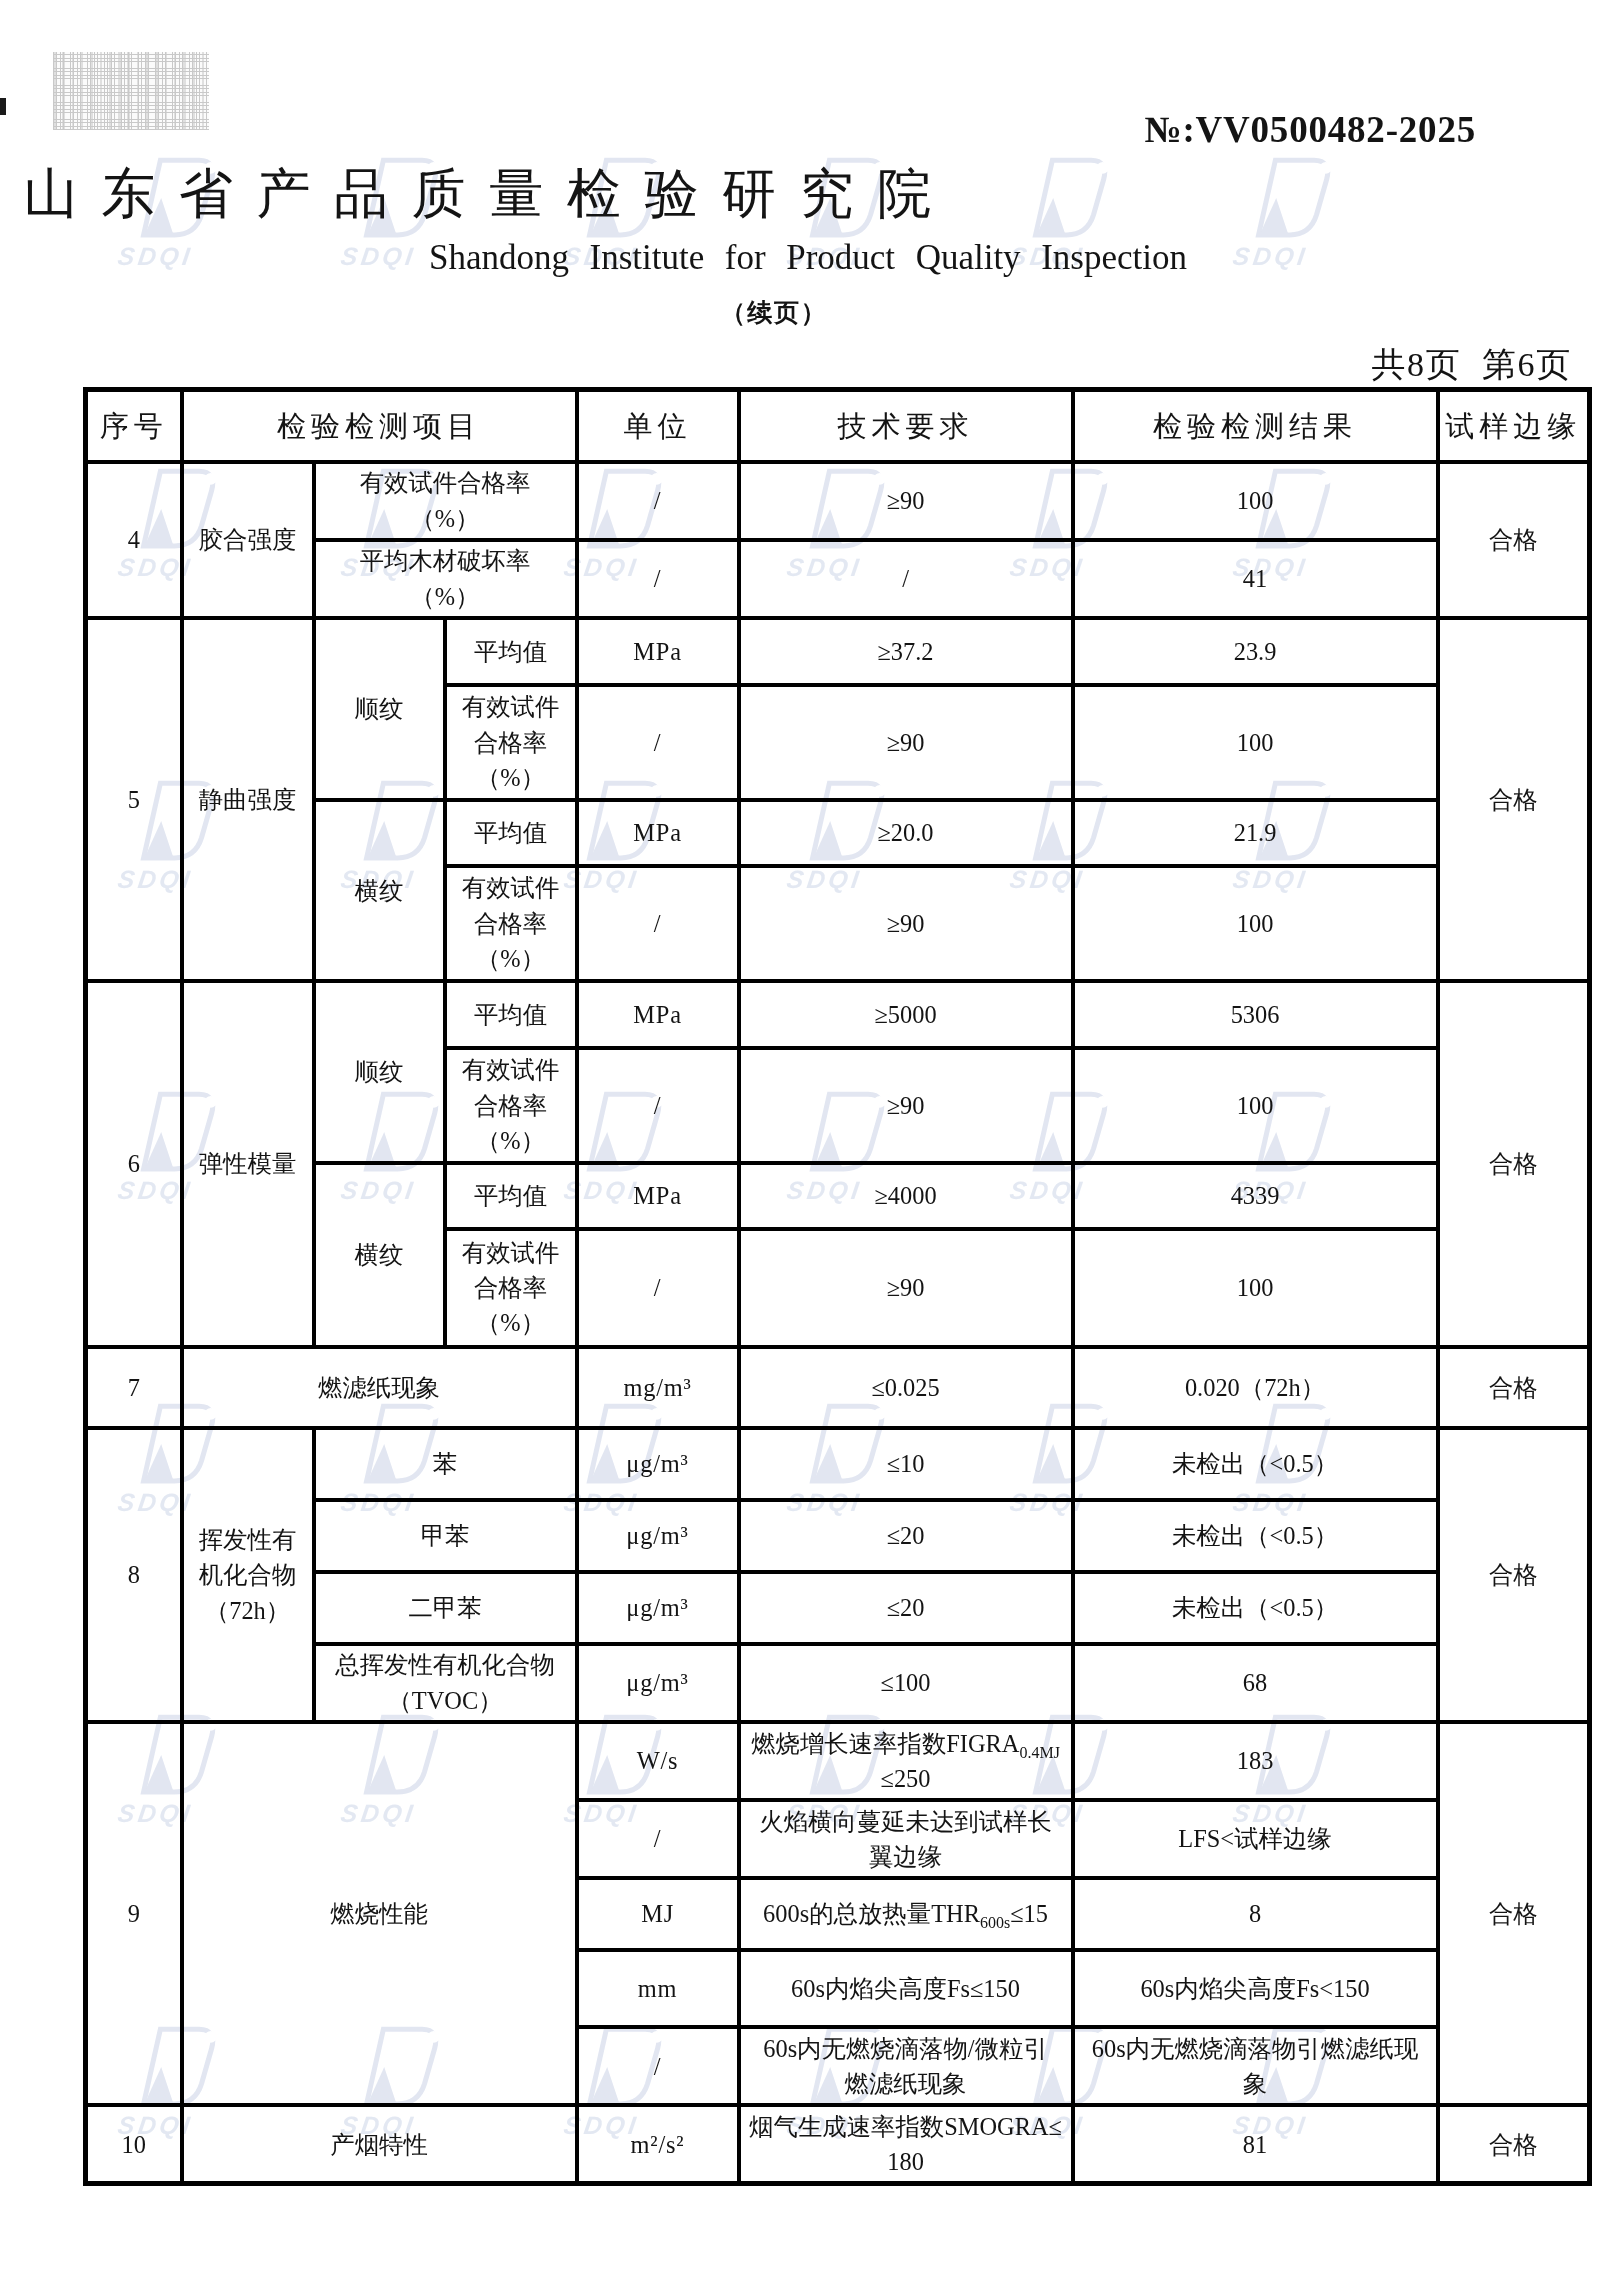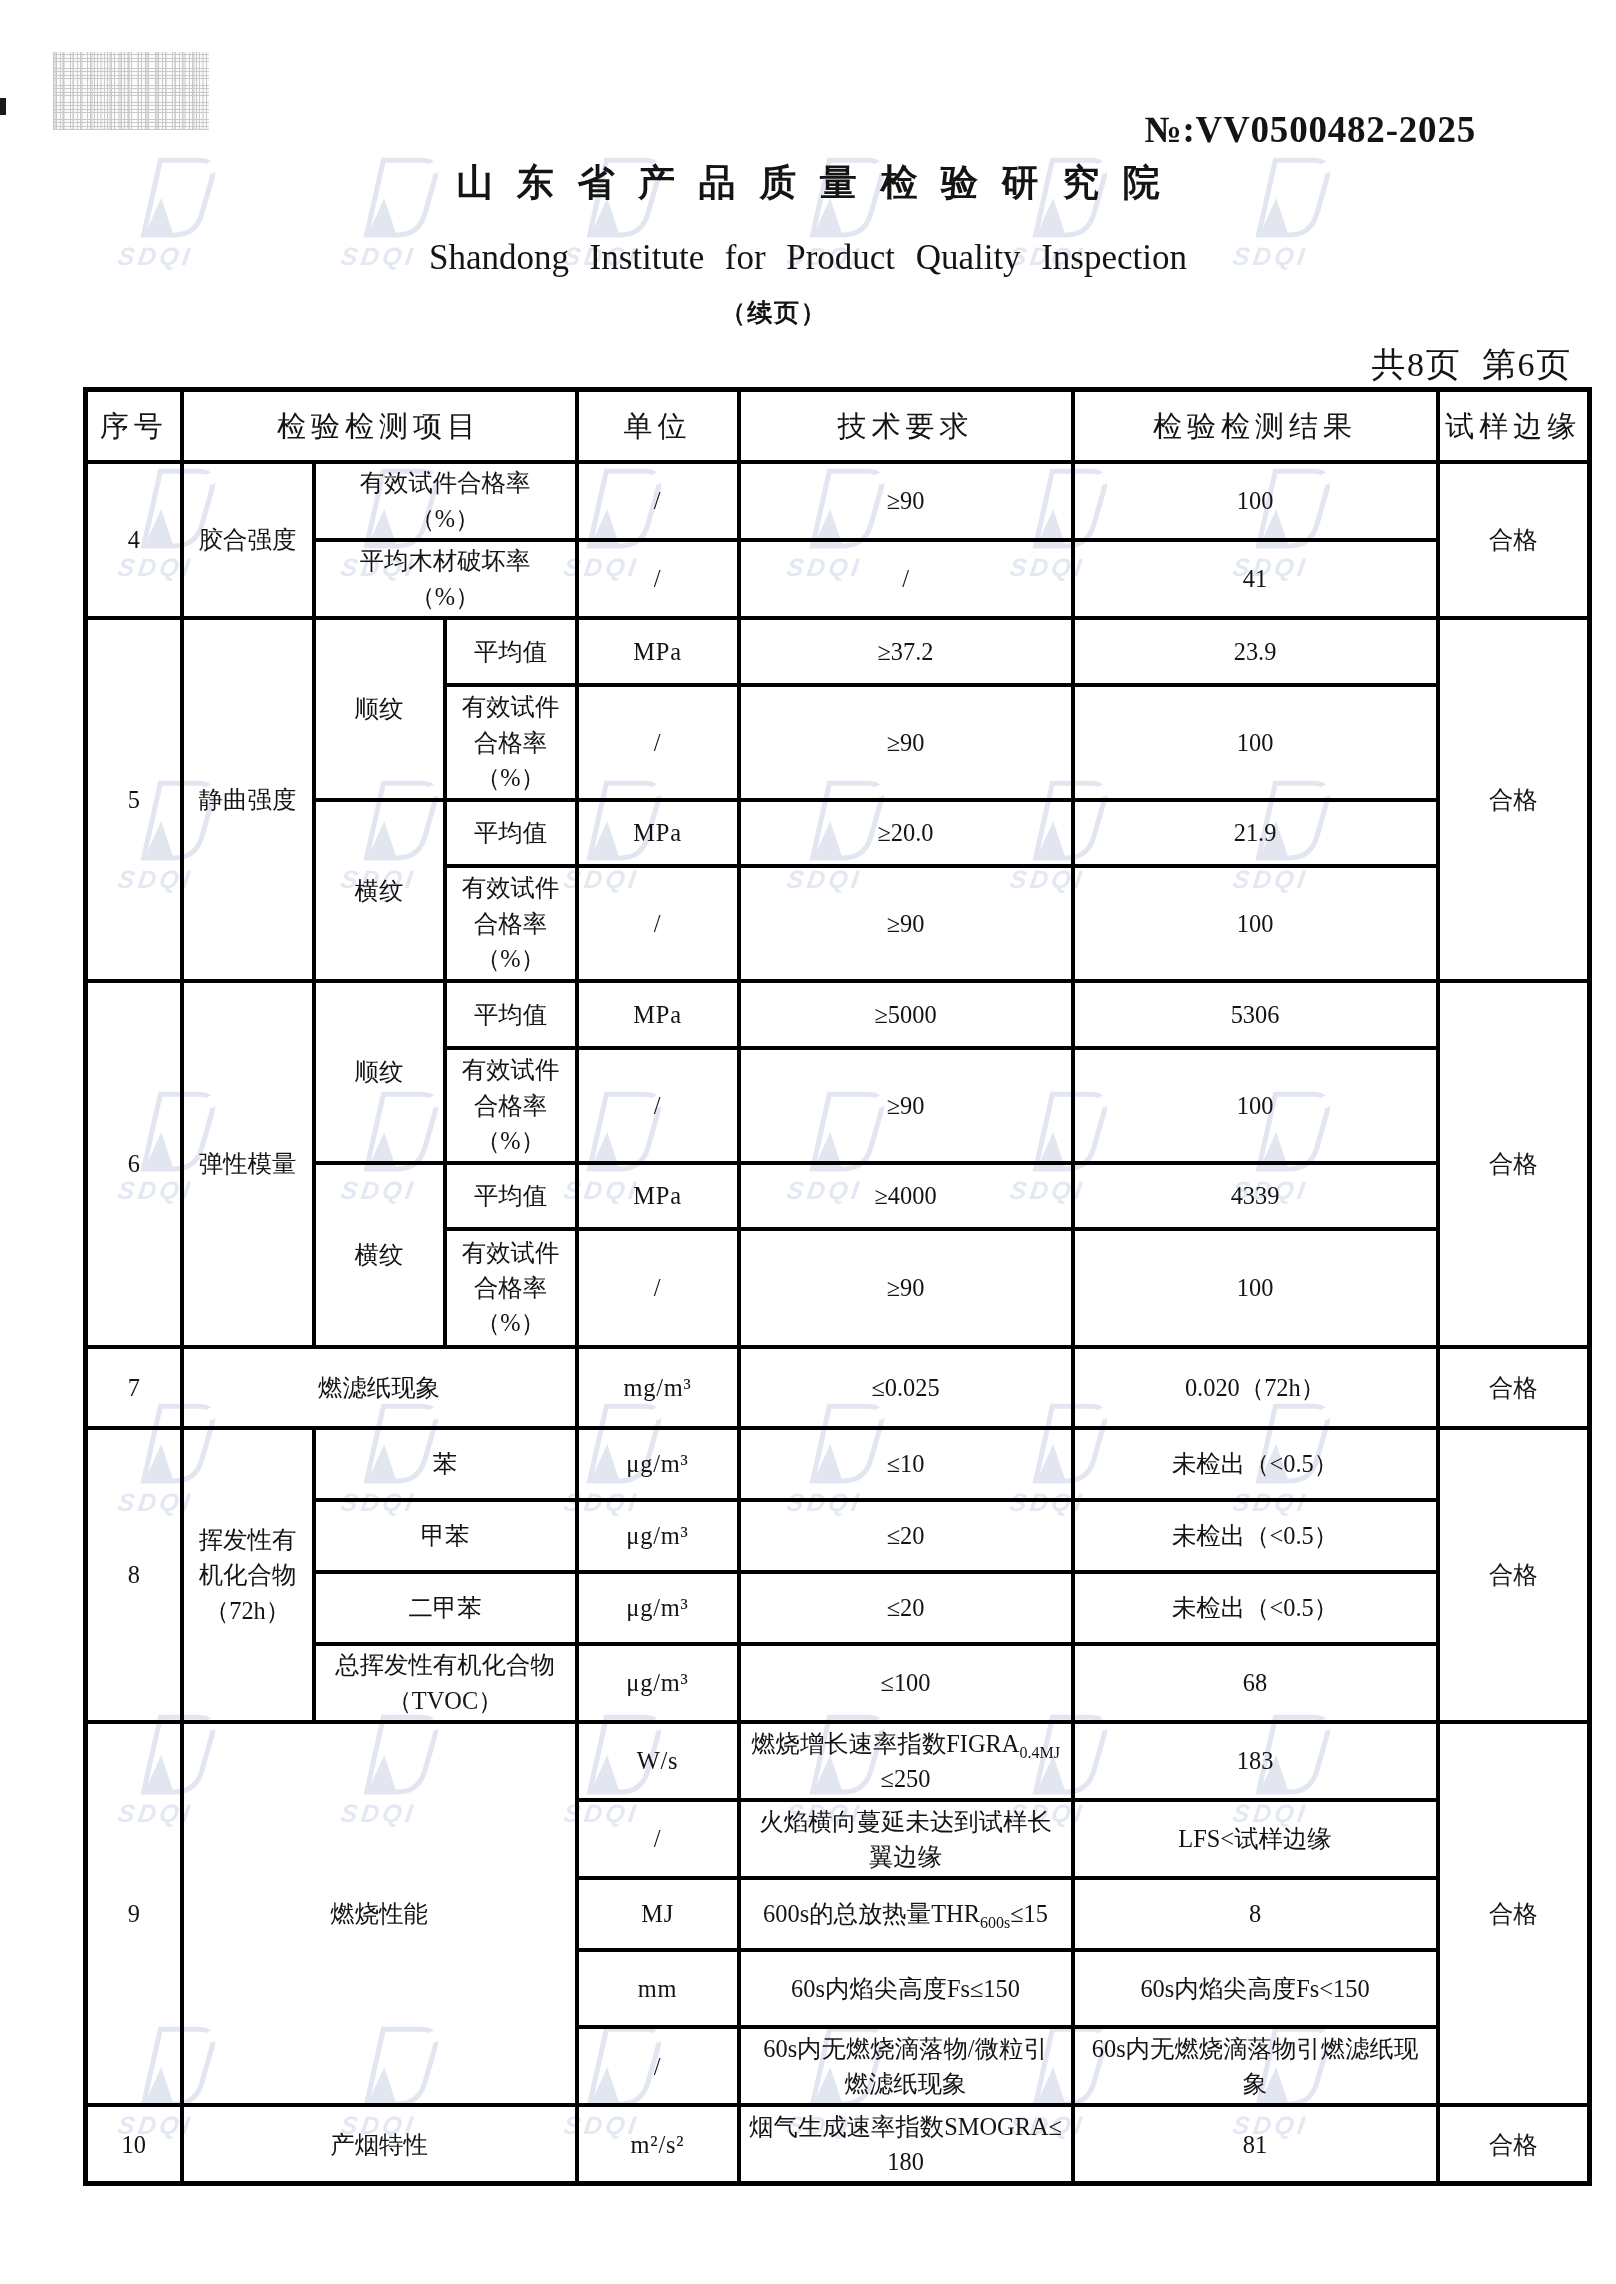--- a/index.html
+++ b/index.html
@@ -25,21 +25,21 @@
       repeating-linear-gradient(90deg,#c9c9c9 0 0.8px,transparent 0.8px 3.4px),
       repeating-linear-gradient(90deg,rgba(160,160,160,.30) 0 2.5px,transparent 2.5px 9.3px);
   }
   .edge-tick{position:absolute;left:0;top:98px;width:5.9px;height:17px;background:#1a1a1a;z-index:1;}
   .report-no{
     position:absolute;top:108px;right:140px;z-index:2;
     font-size:37px;font-weight:bold;letter-spacing:0.8px;
   }
   .org-cn{
     position:absolute;top:158px;left:0;width:100%;margin:0;z-index:2;
-    text-align:center;font-size:37px;font-weight:bold;
+    font-size:54px;font-weight:normal;
     letter-spacing:23.6px;text-indent:23.6px;white-space:nowrap;
   }
   .org-en{
     position:absolute;top:238px;left:0;width:100%;z-index:2;
     text-align:center;font-size:35px;font-weight:normal;word-spacing:11.8px;white-space:nowrap;
   }
   .title-row{
     position:absolute;top:288px;left:-34px;width:100%;z-index:2;
     display:flex;justify-content:center;align-items:flex-start;gap:23.6px;
   }

